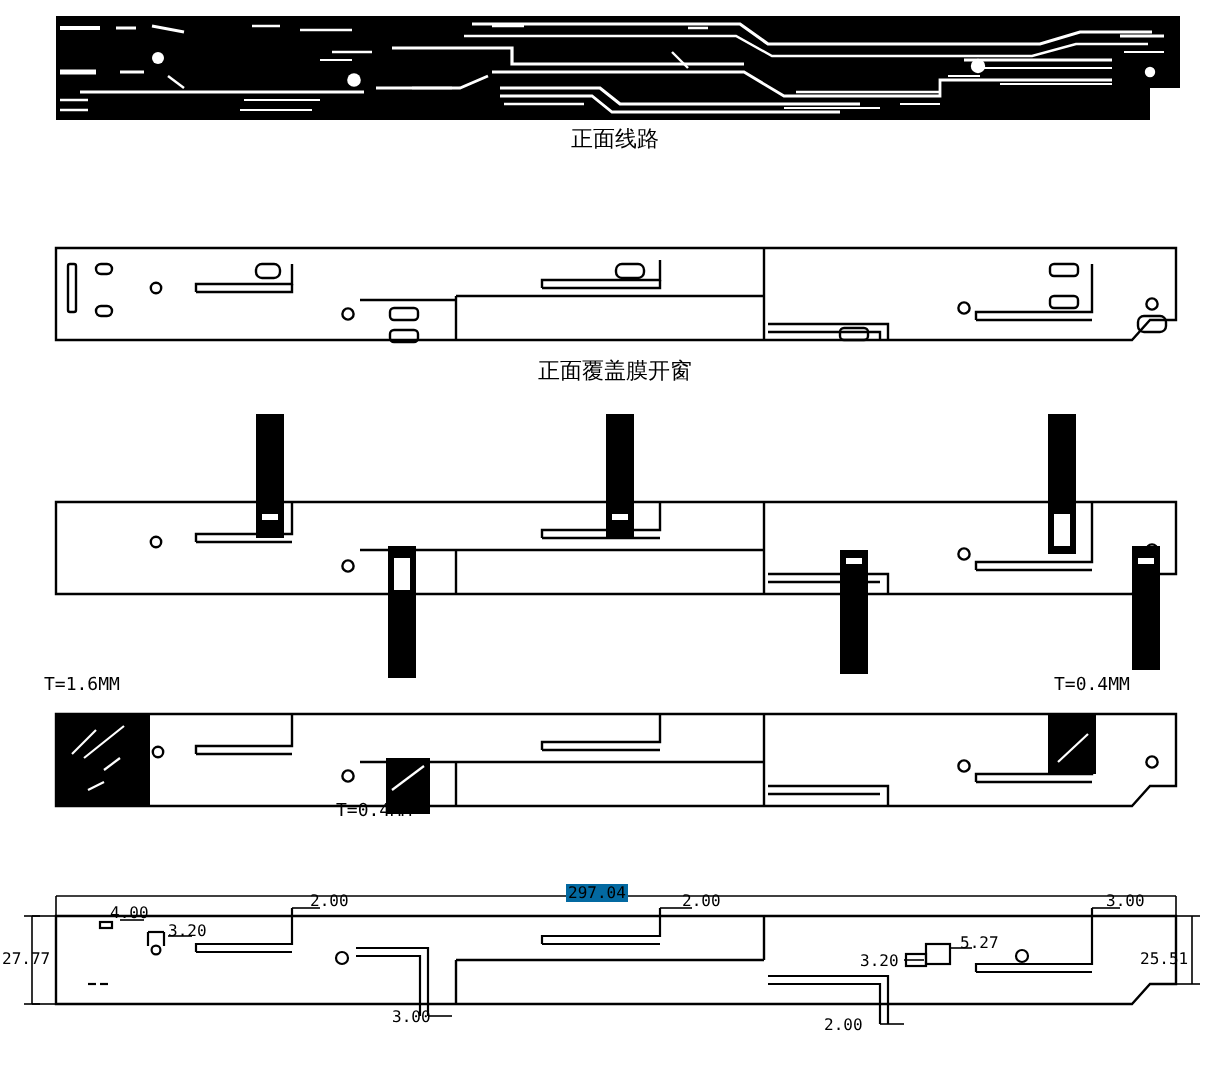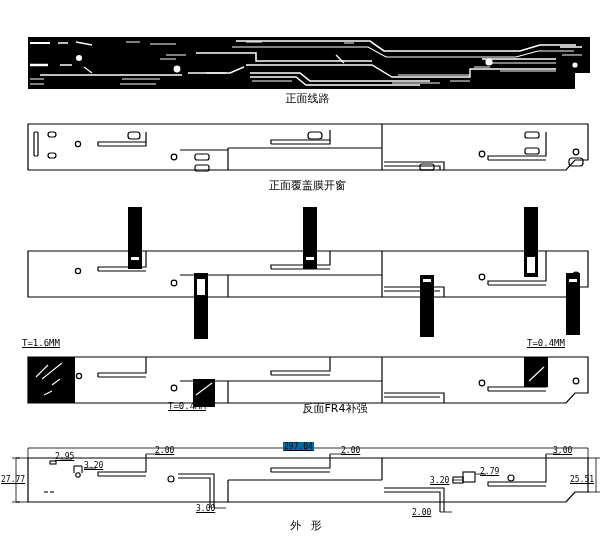--- a/index.html
+++ b/index.html
@@ -20,30 +20,29 @@
     letter-spacing:0px;
     white-space:nowrap;
     color:#000;
   }
   .note{
     position:absolute;
     font-family:"DejaVu Sans Mono","DejaVu Sans",monospace;
     font-size:9px;
     white-space:nowrap;
     color:#000;
-    text-decoration:underline;
   }
   svg{display:block;overflow:visible;}
 </style>
 </head>
 <body>
 
 <div class="sheet">
 
-  <div class="panel" style="top:0px;height:92px;margin-top:29px;">
+  <div class="panel" style="top:0px;height:92px;">
     <svg width="615" height="70" viewBox="0 0 615 70">
       <defs>
         <clipPath id="clipBody1">
           <path d="M28,8 L568,8 L588,8 L588,42 L566,42 L566,52 L556,60 L28,60 Z"></path>
         </clipPath>
       </defs>
 
       <path d="M28,8 L382,8 L382,30 L575,30 L575,8 L588,8 L588,42 L573,42 L573,52 L560,60 L28,60 Z" fill="#000"></path>
 
       <path d="M556,8 L590,8 L590,44 L570,44 L556,38 Z" fill="#000"></path>
@@ -221,21 +220,20 @@
         <path d="M271,24 L271,20 L330,20 L330,6"></path>
         <path d="M271,24 L330,24"></path>
         <path d="M384,42 L444,42 L444,52"></path>
         <path d="M384,46 L440,46"></path>
         <circle cx="482" cy="32" r="2.8"></circle>
         <path d="M488,40 L488,36 L546,36 L546,6"></path>
         <path d="M488,40 L546,40"></path>
         <circle cx="576" cy="30" r="2.8"></circle>
       </g>
     </svg>
-    <div class="caption" style="left:265px;top:66px;width:140px;">反面FR4补强</div>
   </div>
 
   <div class="panel" style="top:430px;height:108px;">
     <svg width="615" height="95" viewBox="0 0 615 95">
 
       <g fill="none" stroke="#000" stroke-width="1.2">
         <path d="M28,28 L382,28 L566,28 L588,28 L588,62 L575,62 L566,72 L228,72 L28,72 Z"></path>
         <path d="M382,28 L382,50"></path>
         <path d="M228,50 L228,72"></path>
         <path d="M228,50 L382,50"></path>
@@ -289,26 +287,25 @@
         <path d="M60,30 L72,30"></path>
         <path d="M84,38 L96,38"></path>
         <path d="M475,44 L486,44"></path>
         <path d="M452,50 L462,50"></path>
       </g>
     </svg>
 
     <div class="note" style="left:1px;top:45px;font-size:8px;">27.77</div>
     <div class="note" style="left:283px;top:12px;font-size:8px;background:#0369a1;padding:0 1px;">297.04</div>
     <div class="note" style="left:570px;top:45px;font-size:8px;">25.51</div>
-    <div class="note" style="left:55px;top:22px;font-size:8px;">2.95</div>
+    <div class="note" style="left:55px;top:22px;font-size:8px;">4.00</div>
     <div class="note" style="left:84px;top:31px;font-size:8px;">3.20</div>
     <div class="note" style="left:155px;top:16px;font-size:8px;">2.00</div>
     <div class="note" style="left:341px;top:16px;font-size:8px;">2.00</div>
     <div class="note" style="left:553px;top:16px;font-size:8px;">3.00</div>
-    <div class="note" style="left:480px;top:37px;font-size:8px;">2.79</div>
+    <div class="note" style="left:480px;top:37px;font-size:8px;">5.27</div>
     <div class="note" style="left:430px;top:46px;font-size:8px;">3.20</div>
     <div class="note" style="left:196px;top:74px;font-size:8px;">3.00</div>
     <div class="note" style="left:412px;top:78px;font-size:8px;">2.00</div>
 
-    <div class="caption" style="left:0;top:88px;width:615px;letter-spacing:3px;">外  形</div>
   </div>
 
 </div>
 
 </body></html>

